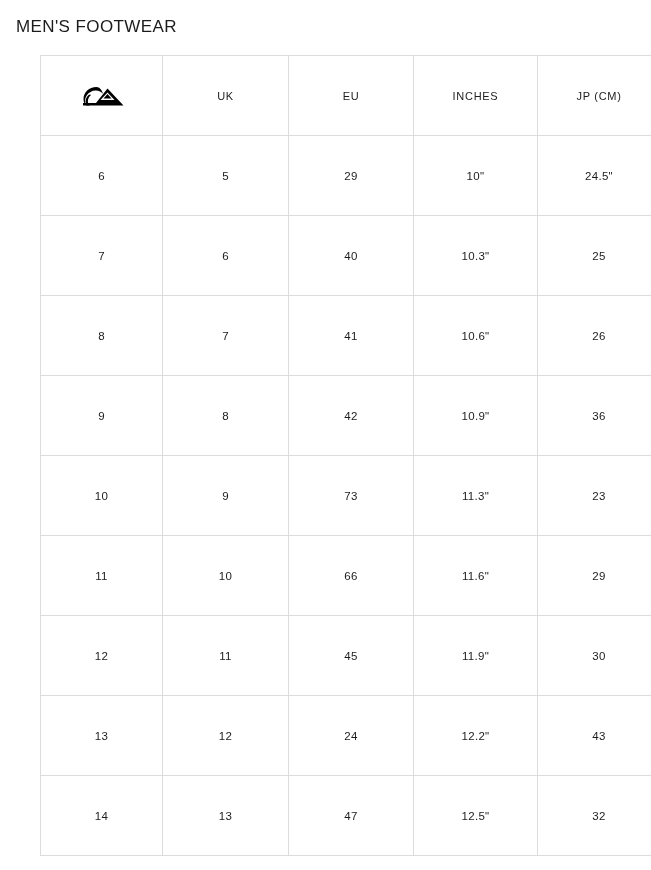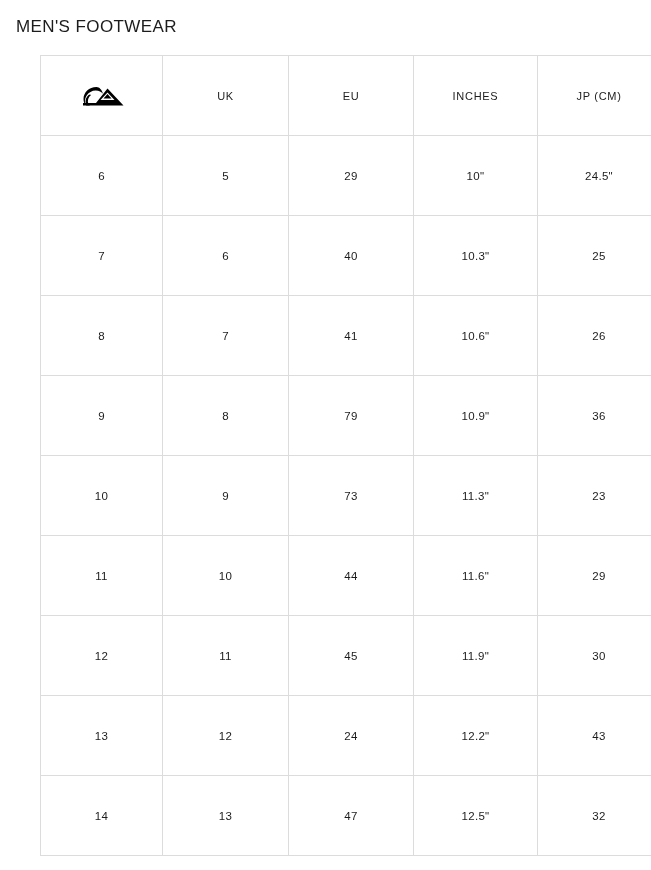--- a/index.html
+++ b/index.html
@@ -152,35 +152,35 @@
         <tr>
           <td>8</td>
           <td>7</td>
           <td>41</td>
           <td>10.6"</td>
           <td>26</td>
         </tr>
         <tr>
           <td>9</td>
           <td>8</td>
-          <td>79</td>
+          <td>42</td>
           <td>10.9"</td>
           <td>36</td>
         </tr>
         <tr>
           <td>10</td>
           <td>9</td>
           <td>73</td>
           <td>11.3"</td>
           <td>23</td>
         </tr>
         <tr>
           <td>11</td>
           <td>10</td>
-          <td>44</td>
+          <td>66</td>
           <td>11.6"</td>
           <td>29</td>
         </tr>
         <tr>
           <td>12</td>
           <td>11</td>
           <td>45</td>
           <td>11.9"</td>
           <td>30</td>
         </tr>

